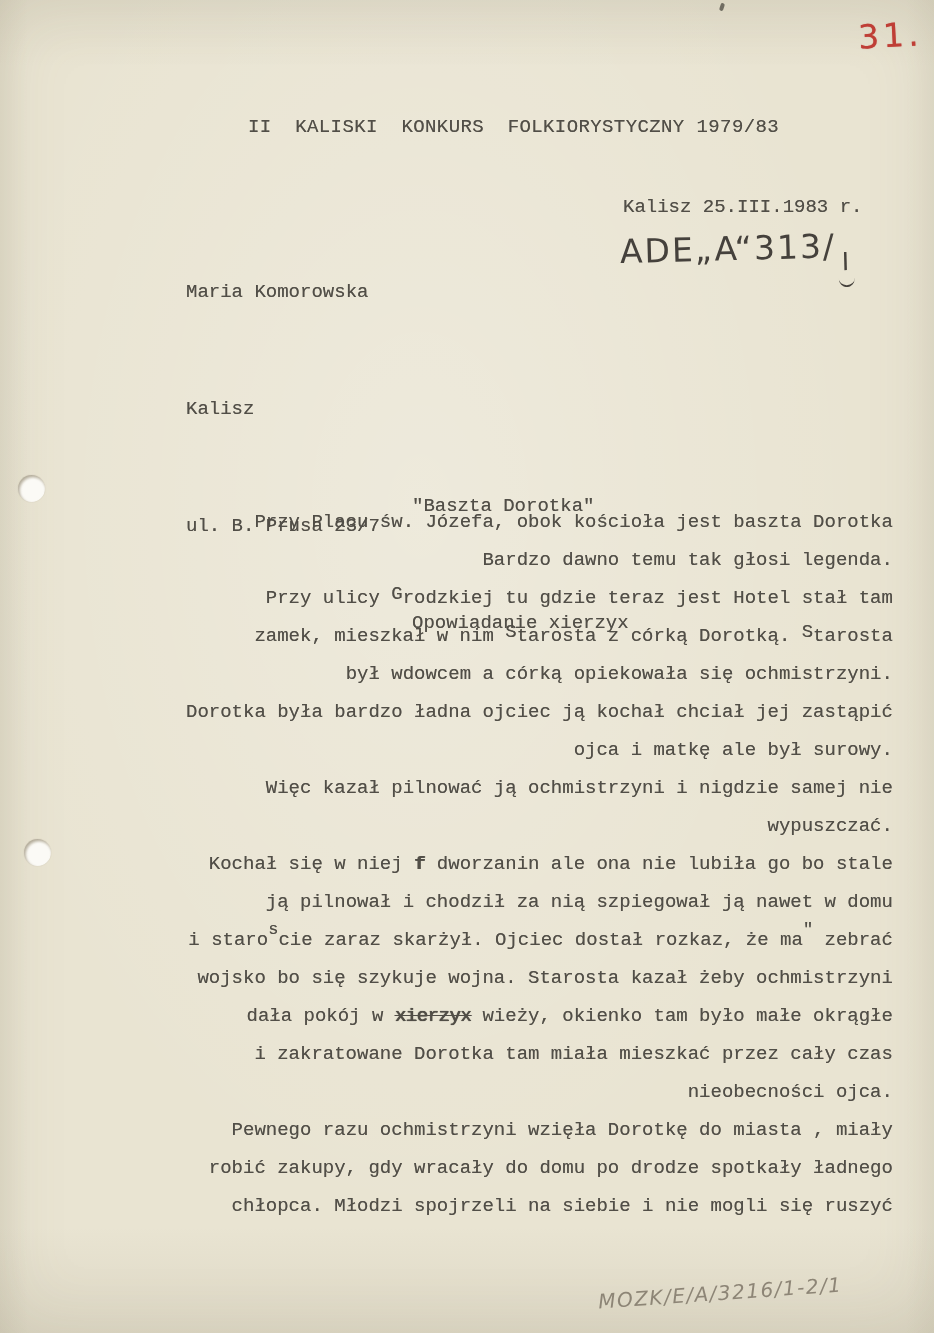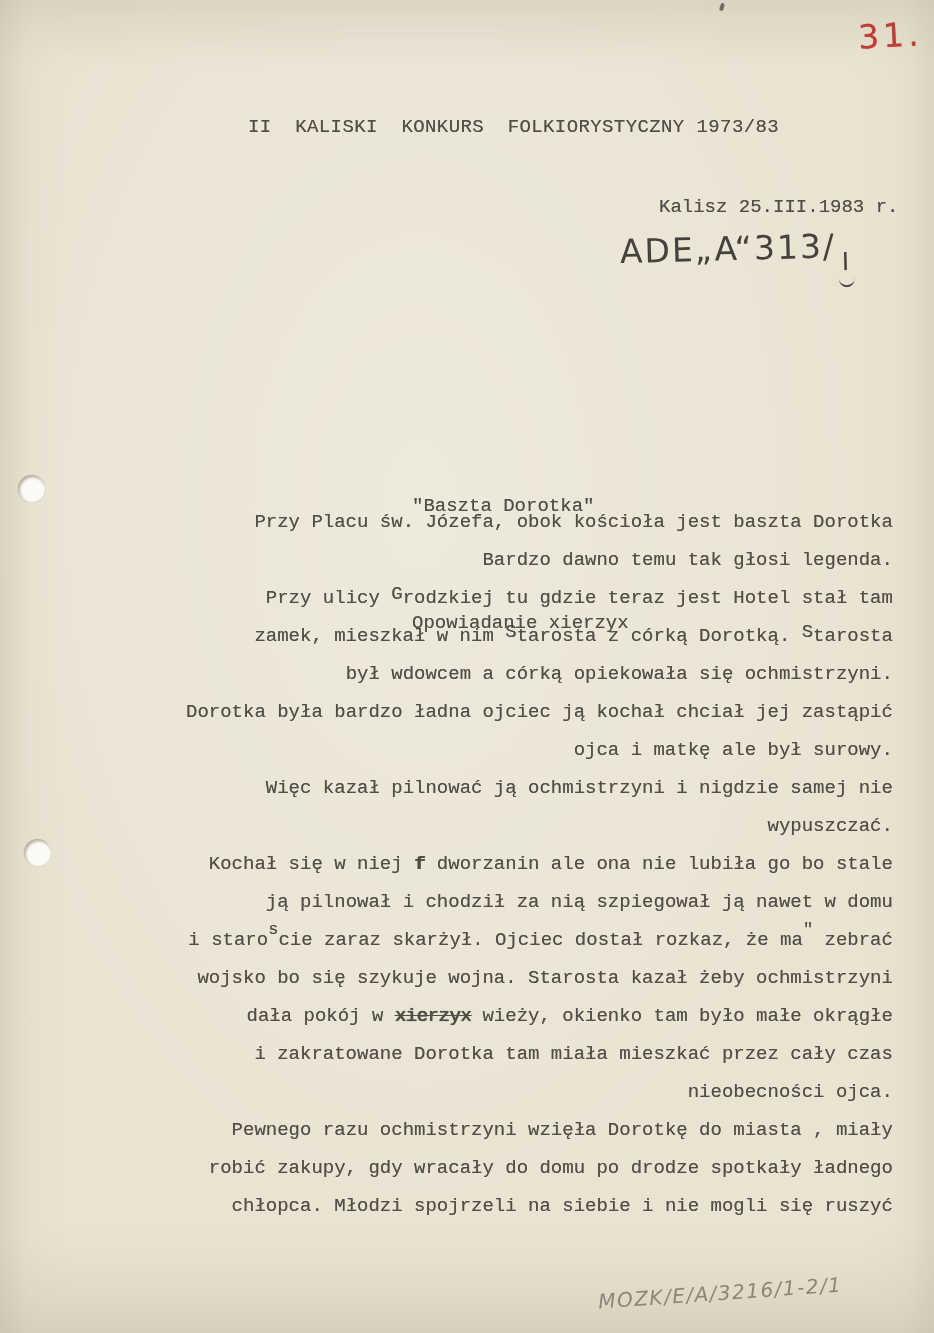--- a/index.html
+++ b/index.html
@@ -36,21 +36,21 @@
     letter-spacing: 0.4px;
   }
   .author-block {
     position: absolute;
     left: 186px;
     top: 195px;
     line-height: 39px;
   }
   .date-line {
     position: absolute;
-    left: 659px;
+    left: 623px;
     top: 196px;
   }
   .hw-ref {
     position: absolute;
     left: 620px;
     top: 229px;
     font-family: "DejaVu Sans", sans-serif;
     font-size: 33px;
     letter-spacing: 2px;
     color: var(--pen, #45413c);
@@ -147,22 +147,27 @@
 
 <div class="paper">
 
   <div class="page-number">31.</div>
 
   <div class="ink-speck"></div>
 
   <div class="hole hole-top"></div>
   <div class="hole hole-bottom"></div>
 
-  <div class="mono doc-title">II  KALISKI  KONKURS  FOLKIORYSTYCZNY 1973/83</div>
+  <div class="mono doc-title">II  KALISKI  KONKURS  FOLKIORYSTYCZNY 1979/83</div>
 
+  <div class="mono author-block">
+    <div>Maria Komorowska</div>
+    <div>Kalisz</div>
+    <div>ul. B. Prusa 23/7</div>
+  </div>
 
   <div class="mono date-line">Kalisz 25.III.1983 r.</div>
 
   <div class="hw-ref"><span>ADE„A“313/</span><span class="hw-sub"><span>I</span><span class="hw-curve"></span></span></div>
 
   <div class="mono story-head">
     <div>"Baszta Dorotka"</div>
     <div>Opowiadanie xierzyx</div>
   </div>
 

